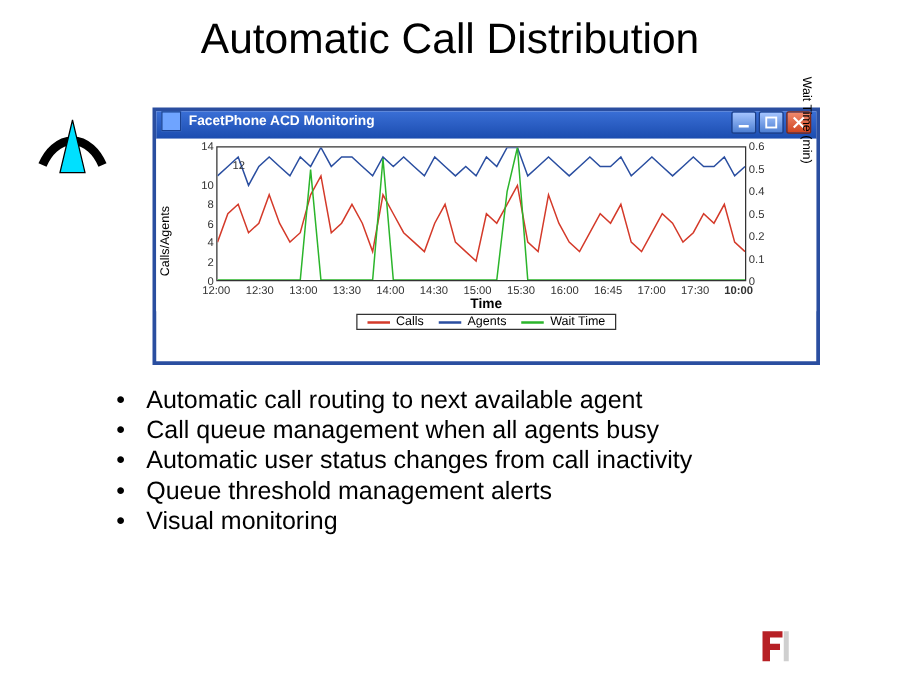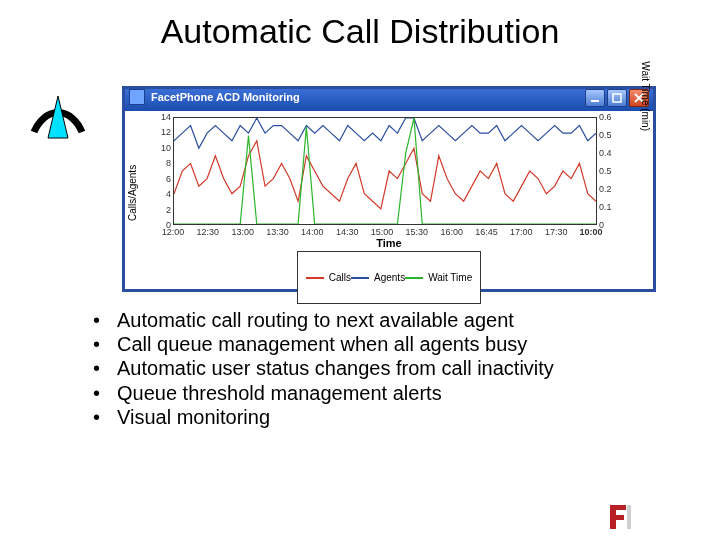--- a/index.html
+++ b/index.html
@@ -17,21 +17,21 @@
   .wbtn.close{background:linear-gradient(#f08a6e,#d04520);border-color:#7f2611;}
   .chart-area{position:relative;width:100%;height:138px;background:#fff;}
   .yL{position:absolute;left:2px;top:18px;font-size:10px;transform:rotate(-90deg);transform-origin:left top;white-space:nowrap;}
   .yR{position:absolute;right:2px;top:18px;font-size:10px;transform:rotate(90deg);transform-origin:right top;white-space:nowrap;}
   .plot{position:absolute;left:48px;right:56px;top:6px;bottom:24px;border:1px solid #333;}
   .ytick{position:absolute;left:28px;width:18px;text-align:right;font-size:9px;color:#333;transform:translateY(-50%);}
   .ytickR{position:absolute;right:34px;width:20px;text-align:left;font-size:9px;color:#333;transform:translateY(-50%);}
   .xtick{position:absolute;bottom:12px;font-size:9px;color:#333;transform:translateX(-50%);}
   .xlabel{position:absolute;left:0;width:100%;bottom:0;text-align:center;font-size:11px;font-weight:bold;}
   .legend-row{display:flex;justify-content:center;}
-  .legend{margin-top:2px;border:1px solid #333;background:#fff;font-size:10px;display:inline-flex;padding:20px 8px;align-items:center;justify-content:flex-end;}
+  .legend{margin-top:2px;border:1px solid #333;background:#fff;font-size:10px;display:inline-flex;gap:12px;padding:0 8px;align-items:center;justify-content:flex-end;}
   .leg-item{display:flex;align-items:center;gap:5px;}
   .leg-line{width:18px;height:2px;display:inline-block;}
   .bullets{position:absolute;top:308px;left:92px;width:556px;font-size:20px;line-height:1.16;}
   .bullets ul{margin:0;padding:0;list-style:none;}
   .bullets li{position:relative;padding-left:24px;margin:1px;}
   .bullets li::before{content:"•";position:absolute;left:0;top:0;font-size:20px;}
   .brand{position:absolute;bottom:8px;right:18px;display:flex;align-items:center;gap:8px;}
   .brand-text{font-family:Georgia,serif;font-size:18px;}
   .brand-text .b{font-weight:bold;}
   .brand-text .c{color:#b72025;}
@@ -89,21 +89,21 @@
       <div id="yticks-left"></div>
       <div id="yticks-right"></div>
       <div id="xticks"></div>
       <div class="xlabel">Time</div>
     <div class="ytick" style="top: 114px;">0</div>
         <div class="ytick" style="top: 98.5714px;">2</div>
         <div class="ytick" style="top: 83.1429px;">4</div>
         <div class="ytick" style="top: 67.7143px;">6</div>
         <div class="ytick" style="top: 52.2857px;">8</div>
         <div class="ytick" style="top: 36.8571px;">10</div>
-        <div class="ytick" style="top: 21.4286px;">12</div>
+        <div class="ytick" style="top: 21.4286px; margin-left: 25px;">12</div>
         <div class="ytick" style="top: 6px;">14</div>
         <div class="ytickR" style="top: 114px;">0</div>
         <div class="ytickR" style="top: 96px;">0.1</div>
         <div class="ytickR" style="top: 78px;">0.2</div>
         <div class="ytickR" style="top: 60px;">0.5</div>
         <div class="ytickR" style="top: 42px;">0.4</div>
         <div class="ytickR" style="top: 24px;">0.5</div>
         <div class="ytickR" style="top: 6px;">0.6</div>
         <div class="xtick" style="left: 48px;">12:00</div>
         <div class="xtick" style="left: 82.8333px;">12:30</div>

